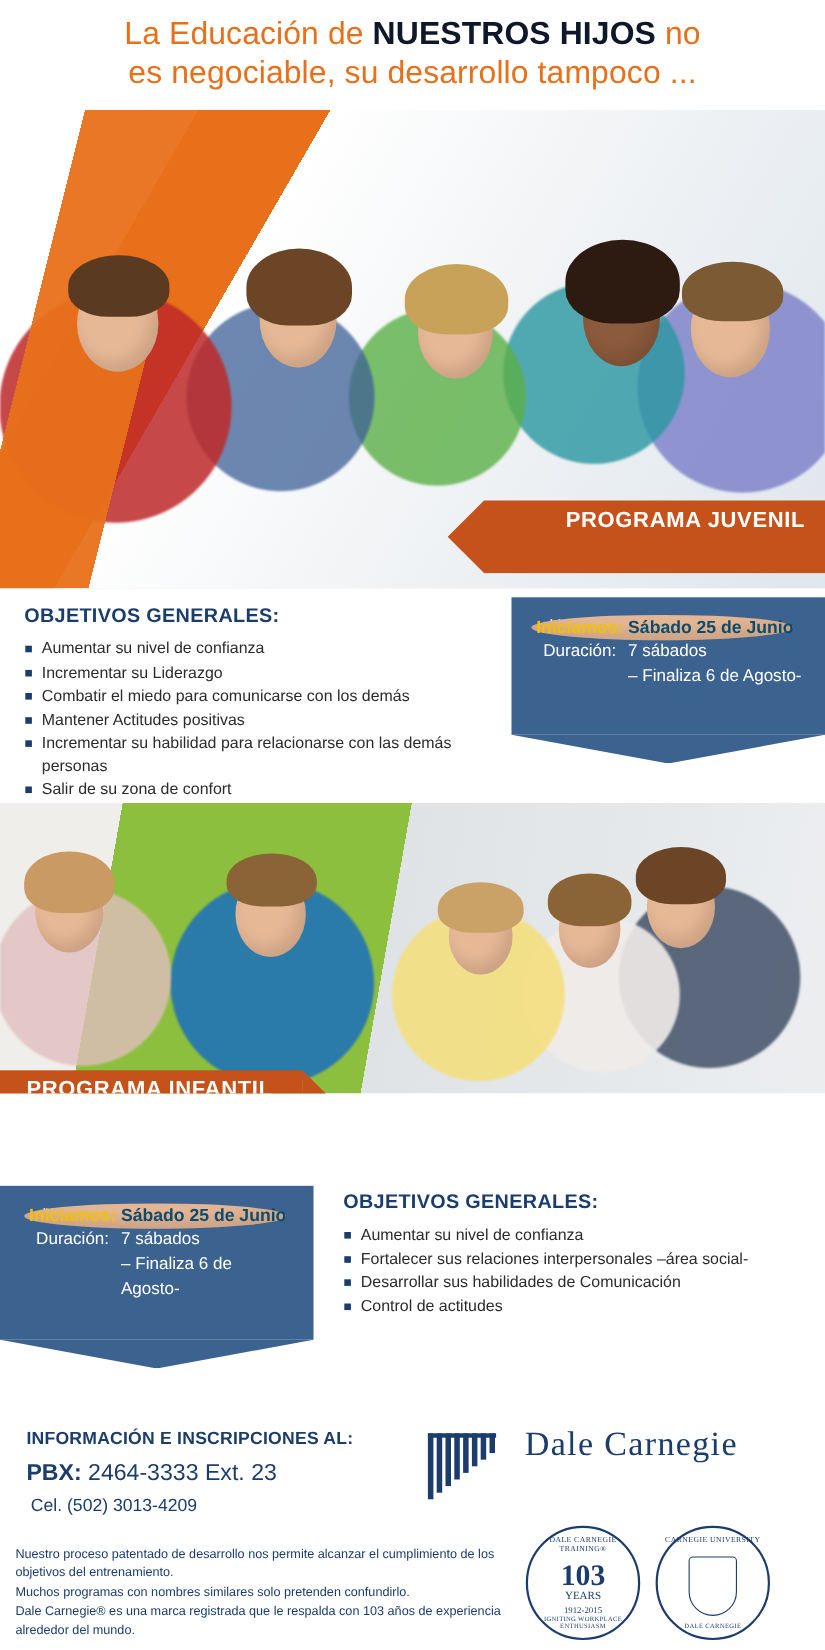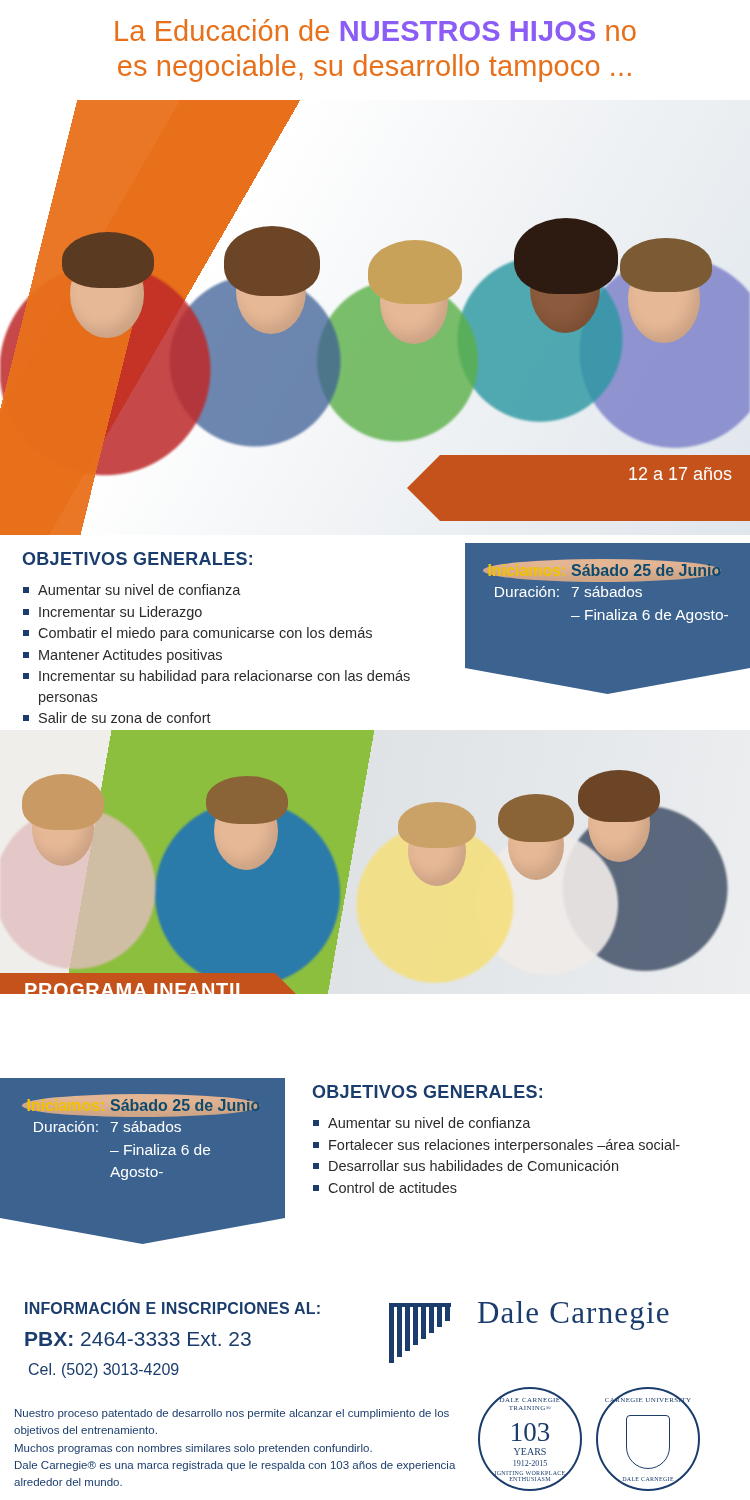--- a/index.html
+++ b/index.html
@@ -29,21 +29,21 @@
     z-index: 40;
   }
   .headline .l1, .headline .l2 {
     display: block;
     font-size: 29px;
     color: #e8701a;
     font-weight: 400;
     letter-spacing: 0.1px;
   }
   .headline .strong {
-    color: #8b5cf6;
+    color: #0f172a;
     font-weight: bold;
   }
 
   
   .photo-teen {
     position: absolute;
     top: 100px; left: 0;
     width: 750px; height: 435px;
     overflow: hidden;
     background: #cfd9e2;
@@ -274,21 +274,21 @@
   .seal .ring-top {
     position: absolute; top: 7px; left: 0; width: 100%;
     font-size: 7px; letter-spacing: 0.4px; font-family: "Liberation Serif", serif;
   }
   .seal .ring-bottom {
     position: absolute; bottom: 7px; left: 0; width: 100%;
     font-size: 6px; letter-spacing: 0.3px; font-family: "Liberation Serif", serif;
   }
   .seal .big {
     position: absolute; top: 30px; left: 0; width: 100%;
-    font-size: 27px; font-weight: normal; font-family: "Liberation Serif", serif;
+    font-size: 27px; font-weight: bold; font-family: "Liberation Serif", serif;
     line-height: 1;
   }
   .seal .small {
     position: absolute; top: 57px; left: 0; width: 100%;
     font-size: 10px; font-family: "Liberation Serif", serif;
   }
   .seal .years {
     position: absolute; top: 70px; left: 0; width: 100%;
     font-size: 8px; font-family: "Liberation Serif", serif;
   }
@@ -320,21 +320,21 @@
       <div class="head" style="left:236px; top:148px; width:70px; height:86px;"></div>
       <div class="hair" style="left:224px; top:126px; width:96px; height:70px; background:#6b4526;"></div>
       <div class="head" style="left:380px; top:160px; width:68px; height:84px;"></div>
       <div class="hair" style="left:368px; top:140px; width:94px; height:64px; background:#c9a25a;"></div>
       <div class="head" style="left:530px; top:145px; width:70px; height:88px; background:#8c5a3c;"></div>
       <div class="hair" style="left:514px; top:118px; width:104px; height:76px; background:#2d1a10;"></div>
       <div class="head" style="left:628px; top:155px; width:72px; height:88px;"></div>
       <div class="hair" style="left:620px; top:138px; width:92px; height:54px; background:#7b5a34;"></div>
     </div>
     <div class="ribbon-juvenil">
-      <span class="t2">12 a 17 años</span>
+      <span class="t1">PROGRAMA JUVENIL</span>
     </div>
   </div>
 
   <div class="teen-info">
     <div class="obj-block" style="left:22px; top:14px; width:430px;">
       <div class="obj-title">OBJETIVOS GENERALES:</div>
       <ul class="obj-list">
         <li>Aumentar su nivel de confianza</li>
         <li>Incrementar su Liderazgo</li>
         <li>Combatir el miedo para comunicarse con los demás</li>

